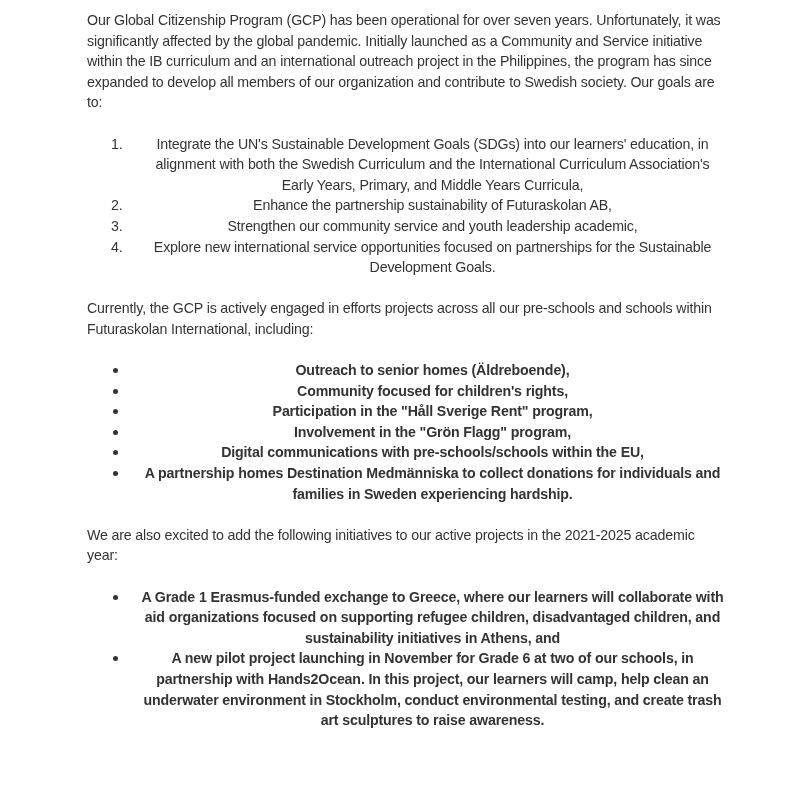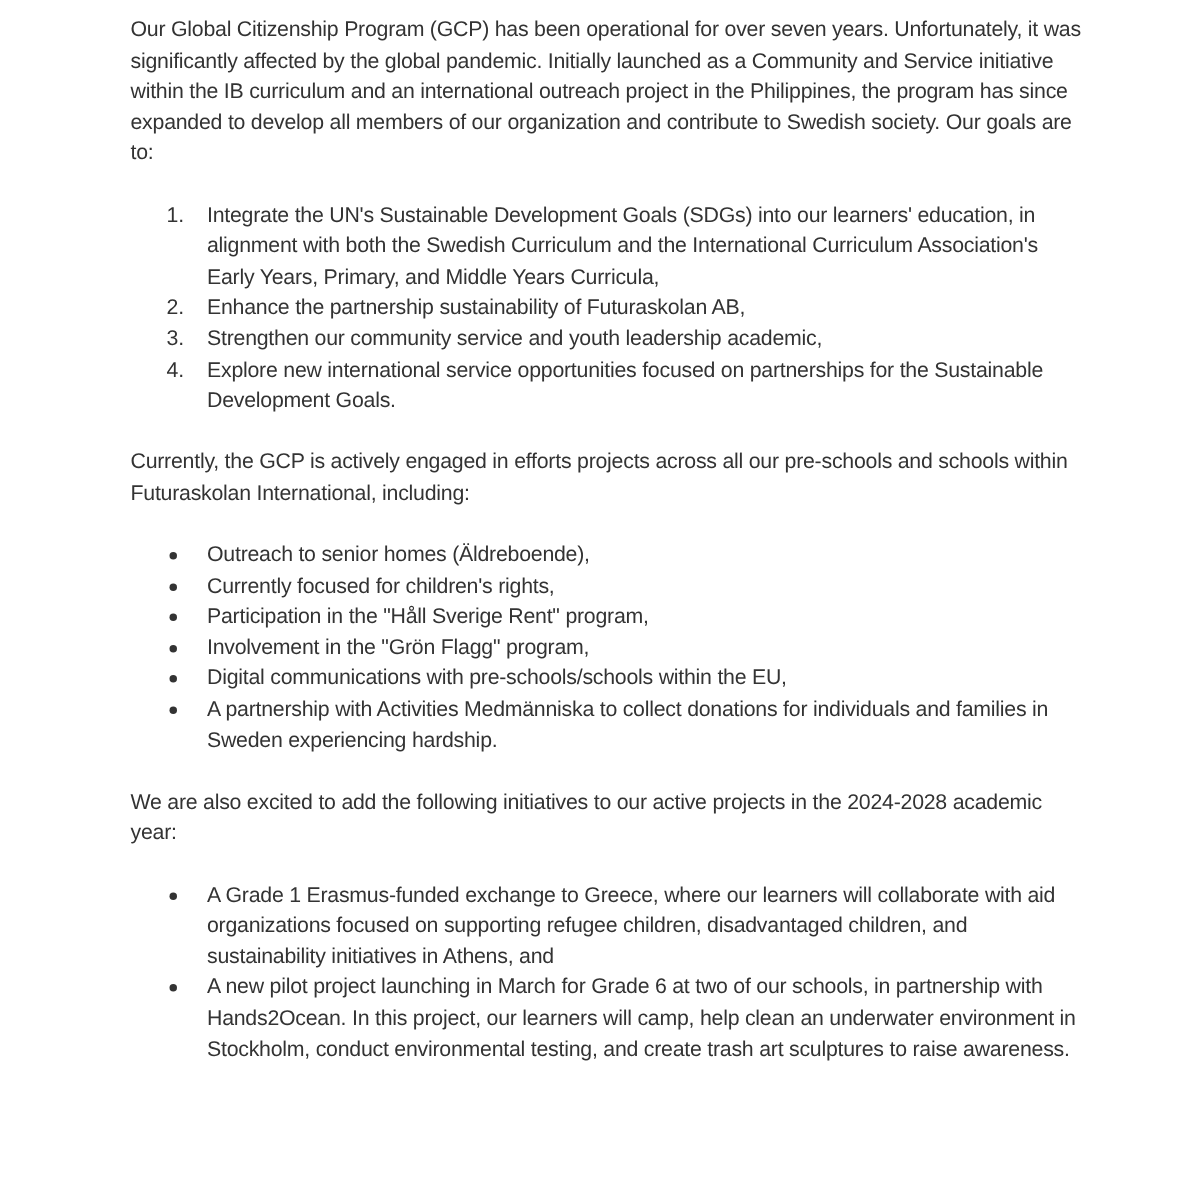--- a/index.html
+++ b/index.html
@@ -4,23 +4,23 @@
 <style>
   html, body { margin: 0; padding: 0; background: #ffffff; }
   body { width: 800px; height: 800px; overflow: hidden; position: relative; }
   .doc {
     position: absolute; left: 87px; top: 10px; width: 640px;
     font-family: "Liberation Sans", sans-serif;
     font-size: 14.2px; line-height: 20.6px; color: #333333;
     letter-spacing: -0.15px;
   }
   .doc p { margin: 0 0 20.6px 0; }
-  .doc ol, .doc ul { margin: 0 0 20.6px 0; padding-left: 51px; }
+  .doc ol, .doc ul { margin: 0 0 20.6px 0; padding-left: 51px; text-align: center; }
   .doc ol li { padding-left: 0; }
-  .doc ul { list-style: none; }
+  .doc ul { list-style: none; font-weight: bold; }
   .doc ul li { position: relative; }
   .doc ul li::before {
     content: ""; position: absolute; left: -25px; top: 8px;
     width: 5px; height: 5px; border-radius: 50%; background: #333333;
   }
   .doc ol { list-style: none; counter-reset: n; }
   .doc ol li { counter-increment: n; position: relative; }
   .doc ol li::before {
     content: counter(n) "."; position: absolute; left: -27px; top: 0;
   }
@@ -35,27 +35,27 @@
     <li>Integrate the UN's Sustainable Development Goals (SDGs) into our learners' education, in alignment with both the Swedish Curriculum and the International Curriculum Association's Early Years, Primary, and Middle Years Curricula,</li>
     <li>Enhance the partnership sustainability of Futuraskolan AB,</li>
     <li>Strengthen our community service and youth leadership academic,</li>
     <li>Explore new international service opportunities focused on partnerships for the Sustainable Development Goals.</li>
   </ol>
 
   <p>Currently, the GCP is actively engaged in efforts projects across all our pre-schools and schools within Futuraskolan International, including:</p>
 
   <ul>
     <li>Outreach to senior homes (Äldreboende),</li>
-    <li>Currently focused for children's rights,</li>
+    <li>Community focused for children's rights,</li>
     <li>Participation in the "Håll Sverige Rent" program,</li>
     <li>Involvement in the "Grön Flagg" program,</li>
     <li>Digital communications with pre-schools/schools within the EU,</li>
-    <li>A partnership with Activities Medmänniska to collect donations for individuals and families in Sweden experiencing hardship.</li>
+    <li>A partnership homes Destination Medmänniska to collect donations for individuals and families in Sweden experiencing hardship.</li>
   </ul>
 
-  <p>We are also excited to add the following initiatives to our active projects in the 2024-2028 academic year:</p>
+  <p>We are also excited to add the following initiatives to our active projects in the 2021-2025 academic year:</p>
 
   <ul>
     <li>A Grade 1 Erasmus-funded exchange to Greece, where our learners will collaborate with aid organizations focused on supporting refugee children, disadvantaged children, and sustainability initiatives in Athens, and</li>
-    <li>A new pilot project launching in March for Grade 6 at two of our schools, in partnership with Hands2Ocean. In this project, our learners will camp, help clean an underwater environment in Stockholm, conduct environmental testing, and create trash art sculptures to raise awareness.</li>
+    <li>A new pilot project launching in November for Grade 6 at two of our schools, in partnership with Hands2Ocean. In this project, our learners will camp, help clean an underwater environment in Stockholm, conduct environmental testing, and create trash art sculptures to raise awareness.</li>
   </ul>
 
 </div>
 
 </body></html>

